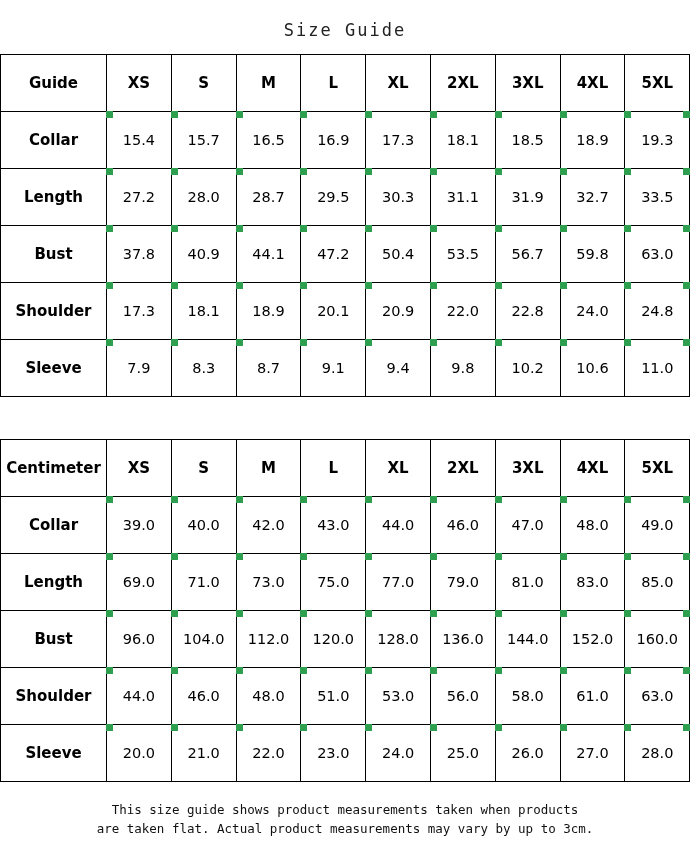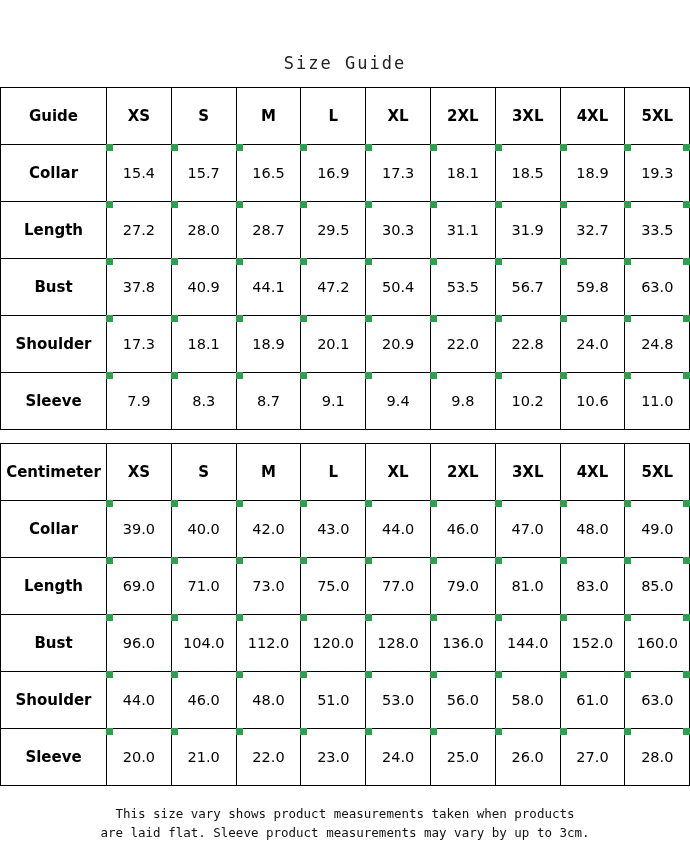--- a/index.html
+++ b/index.html
@@ -21,23 +21,22 @@
     box-sizing: border-box;
     position: relative;
     display: flex;
     flex-direction: column;
   }
   .title {
     font-family: "DejaVu Sans Mono", monospace;
     font-size: 17px;
     letter-spacing: 2px;
     text-align: center;
-    padding: 30px 0 14px 0;
+    padding: 20px 0 14px 0;
     color: #222;
-    margin-top: 23px;
   }
   table.size-table {
     border-collapse: collapse;
     width: 690px;
     table-layout: fixed;
   }
   table.size-table td, table.size-table th {
     border: 1px solid #000000;
     text-align: center;
     vertical-align: middle;
@@ -269,17 +268,17 @@
         <td>24.0<span class="mark" style="background: rgb(46, 158, 79);"></span></td>
         <td>25.0<span class="mark" style="background: rgb(46, 158, 79);"></span></td>
         <td>26.0<span class="mark" style="background: rgb(46, 158, 79);"></span></td>
         <td>27.0<span class="mark" style="background: rgb(46, 158, 79);"></span></td>
         <td>28.0<span class="mark" style="background: rgb(46, 158, 79);"></span><span class="mark r" style="background: rgb(46, 158, 79);"></span></td>
       </tr>
     </tbody>
   </table>
 
   <div class="footer">
-    <div>This size vary shows product measurements taken when products</div>
-    <div>are laid flat. Sleeve product measurements may vary by up to 3cm.</div>
+    <div>This size guide shows product measurements taken when products</div>
+    <div>are taken flat. Actual product measurements may vary by up to 3cm.</div>
   </div>
 
 </div>
 
 </body></html>

